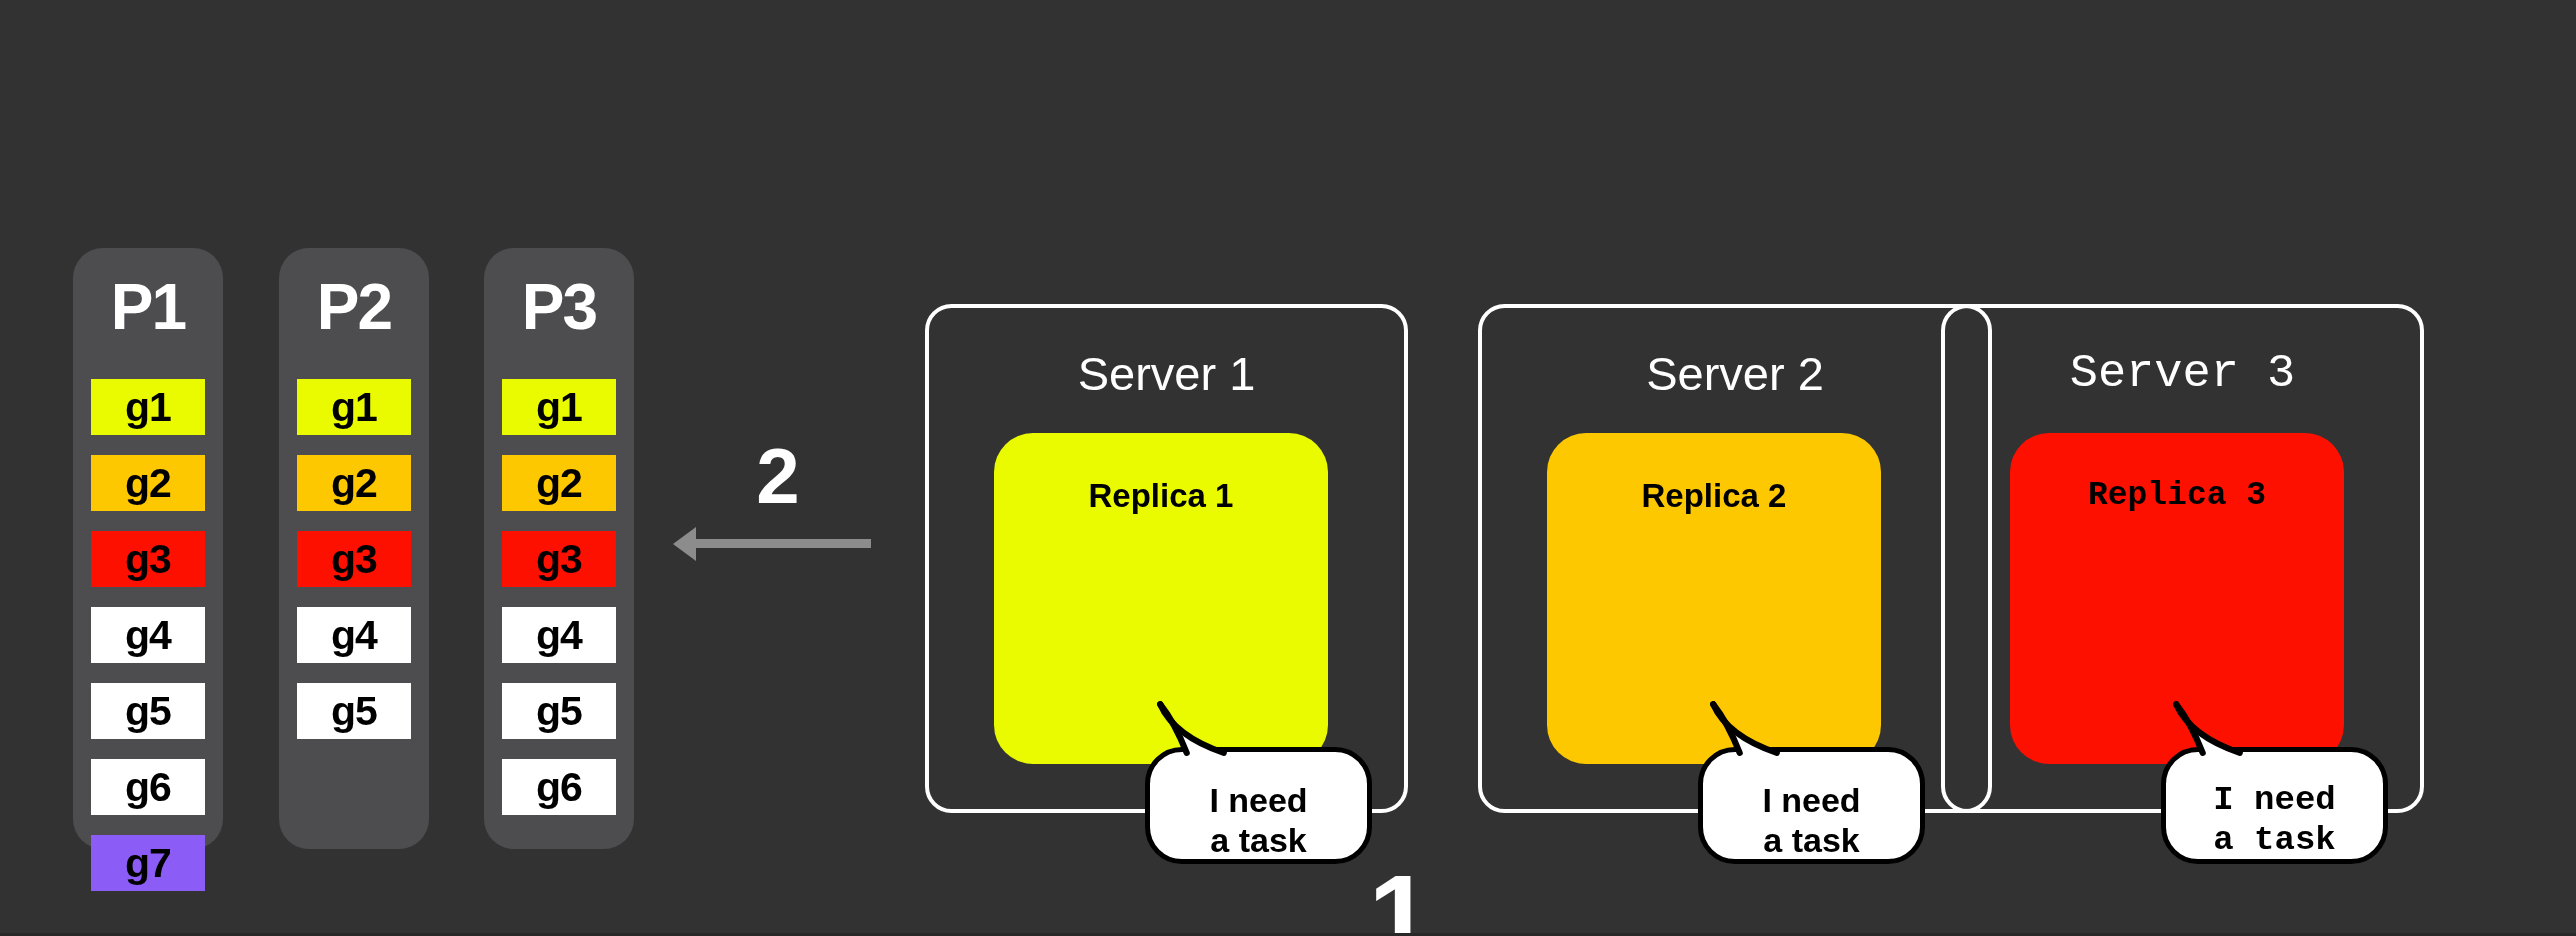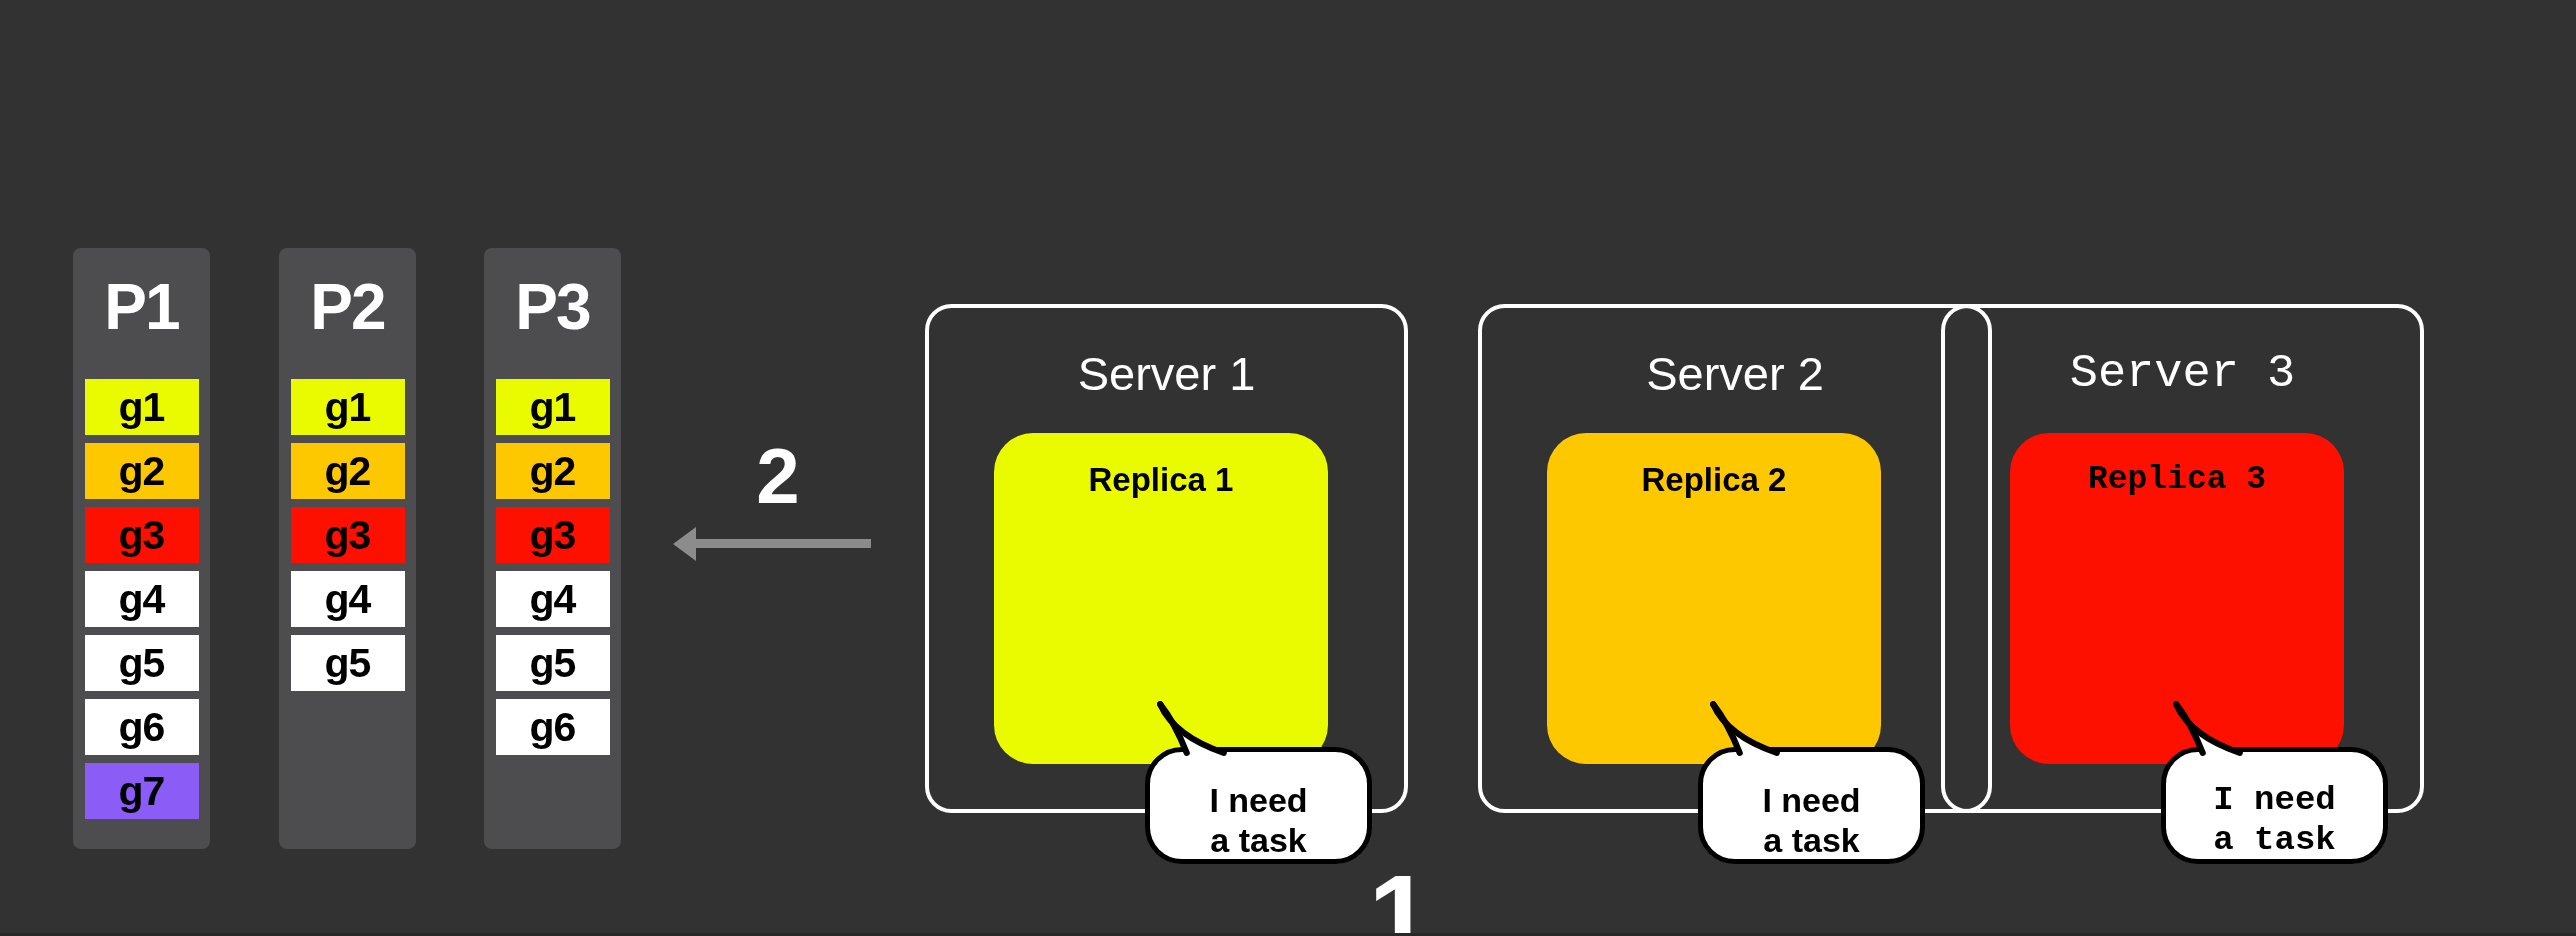--- a/index.html
+++ b/index.html
@@ -4,33 +4,33 @@
 <style>
   html,body{margin:0;padding:0;}
   body{
     width:2576px;height:937px;overflow:hidden;position:relative;
     background:#323232;
     font-family:"Liberation Sans", sans-serif;
   }
   
   .partitions-wrap{position:absolute;inset:0;}
   .partition{
-    position:absolute;top:248px;width:137px;height:601px;
-    background:#4d4d4f;border-radius:8px;
+    position:absolute;top:248px;width:150px;height:601px;
+    background:#4d4d4f;border-radius:30px;
   }
   .partition:nth-child(1){left:73px;}
   .partition:nth-child(2){left:279px;}
   .partition:nth-child(3){left:484px;}
   .partition-title{
     position:absolute;top:26.5px;left:0;width:100%;text-align:center;
     color:#ffffff;font-size:64px;font-weight:700;line-height:1;letter-spacing:-1.8px;
   }
   .cells{
     position:absolute;top:131px;left:0;right:0;
-    display:flex;flex-direction:column;align-items:center;gap:8px;
+    display:flex;flex-direction:column;align-items:center;gap:20px;
   }
   .cell{
     width:114px;height:56px;flex:0 0 auto;
     display:flex;align-items:center;justify-content:center;
     color:#000;font-size:41px;font-weight:700;letter-spacing:-0.9px;
   }
   
   .step2-label{
     position:absolute;left:732px;top:437px;width:92px;text-align:center;
     color:#ffffff;font-size:78px;font-weight:700;line-height:1;
@@ -53,21 +53,21 @@
   .server:nth-child(2){left:1478px;padding-left:31px;}
   .server:nth-child(3){left:1941px;font-family:Liberation Mono, monospace;}
   .server-title{
     position:absolute;top:42px;left:0;width:100%;text-align:center;
     color:#ffffff;font-size:47px;font-weight:400;line-height:1;
   }
   .replica{
     position:absolute;left:65px;top:125px;width:334px;height:331px;border-radius:39px;
   }
   .replica-label{
-    margin-top:30px;text-align:center;color:#000;
+    margin-top:46px;text-align:center;color:#000;
     font-size:33px;font-weight:700;line-height:1;
   }
   
   .bubble{
     position:absolute;left:216px;top:439px;width:227px;height:117px;
     background:#ffffff;border:5.3px solid #000;border-radius:37px;
     box-sizing:border-box;z-index:5;
   }
   .bubble-text{
     padding-top:28px;text-align:center;color:#000;

